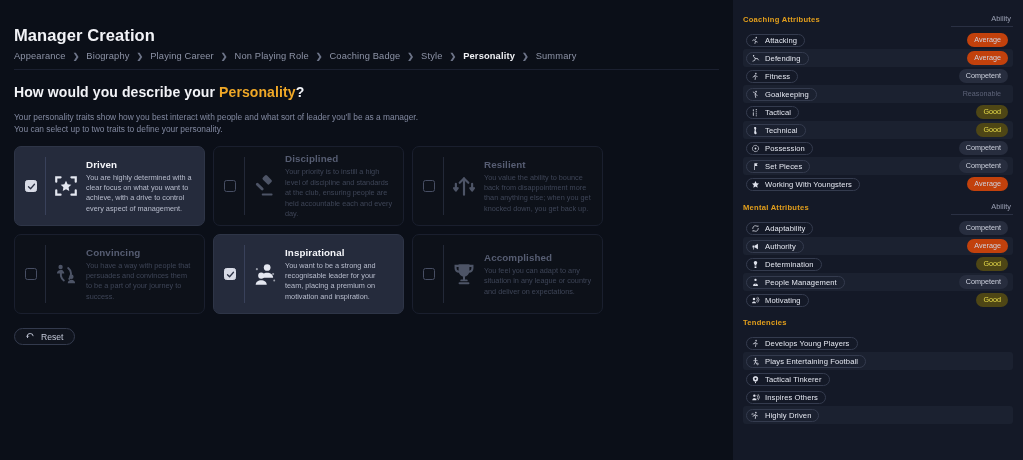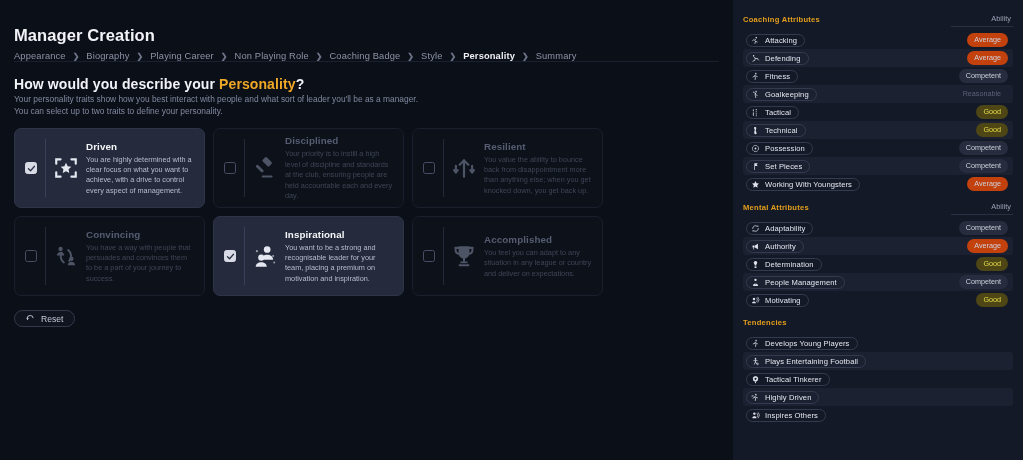--- a/index.html
+++ b/index.html
@@ -23,40 +23,41 @@
     font-size: 16.5px;
     font-weight: bold;
     letter-spacing: .1px;
     margin: 18px 0 6px 0;
   }
   .breadcrumb {
     display: flex; align-items: center;
     gap: 6px;
     font-size: 9.3px;
     color: #8d93a6;
+    padding-bottom: 8px;
     border-bottom: 1px solid #1b2030;
     white-space: nowrap;
   }
   .crumb { letter-spacing: .15px; }
   .crumb.active { color: #f0f1f5; font-weight: bold; }
   .crumb-sep {
     color: #6d7488; font-size: 8px; font-weight: bold;
     padding: 0 1px;
   }
 
   .q-title {
     margin-top: 14px;
     font-size: 14px;
     font-weight: bold;
     color: #f2f3f7;
     letter-spacing: .1px;
   }
   .q-title .hl { color: #f0a827; }
   .q-sub {
-    margin-top: 1px;
+    margin-top: 11px;
     font-size: 8.4px;
     line-height: 1.45;
     color: #8289a0;
   }
 
   
   .trait-grid {
     margin-top: 11px;
     display: grid;
     grid-template-columns: repeat(3, 191px);
@@ -622,51 +623,51 @@
             <span class="attr-ico">
               <svg viewBox="0 0 24 24" width="100%" height="100%">
                 <path fill="currentColor" d="M12 2.4l1.7 1.5 2.2-.5.8 2.1 2.1.9-.6 2.2 1.4 1.7-1.4 1.8.6 2.2-2.1.8-.8 2.2-2.2-.6L12 18.2l-1.7-1.5-2.2.6-.8-2.2-2.1-.8.6-2.2L4.4 10.3l1.4-1.7-.6-2.2 2.1-.9.8-2.1 2.2.5z"></path>
                 <circle cx="12" cy="10.3" r="2.8" fill="#141927"></circle>
                 <rect x="10.6" y="17.5" width="2.8" height="4.2" rx="1.1" fill="currentColor"></rect>
               </svg>
             </span>
             <span class="attr-name">Tactical Tinkerer</span>
           </span>
         </div>
+        <div class="tend-row">
+          <span class="attr-left">
+            <span class="attr-ico">
+              <svg viewBox="0 0 24 24" width="100%" height="100%">
+                <g fill="currentColor">
+                  <circle cx="9" cy="7" r="3.2"></circle>
+                  <path d="M3.6 19c0-3.2 2.5-5 5.4-5s5.4 1.8 5.4 5z"></path>
+                </g>
+                <g fill="none" stroke="currentColor" stroke-width="1.8" stroke-linecap="round">
+                  <path d="M16.5 6.5a7 7 0 0 1 0 9.5"></path>
+                  <path d="M19.6 4a10.5 10.5 0 0 1 0 14.5"></path>
+                </g>
+              </svg>
+            </span>
+            <span class="attr-name">Inspires Others</span>
+          </span>
+        </div>
         <div class="tend-row alt">
           <span class="attr-left">
             <span class="attr-ico">
               <svg viewBox="0 0 24 24" width="100%" height="100%">
                 <circle cx="13" cy="3.8" r="2" fill="currentColor"></circle>
                 <g fill="none" stroke="currentColor" stroke-width="2.1" stroke-linecap="round">
                   <path d="M12.5 7.5L9.5 11.5l3 2.8-1 5.7"></path>
                   <path d="M12.5 11.5l4.5 1.2"></path>
                   <path d="M9.5 11.5L5.5 13.8"></path>
                 </g>
                 <g fill="none" stroke="currentColor" stroke-width="1.5" stroke-linecap="round" opacity=".85">
                   <path d="M3 6.5h3M2 9.5h3.5"></path>
                 </g>
               </svg>
             </span>
             <span class="attr-name">Highly Driven</span>
           </span>
         </div>
-        <div class="tend-row">
-          <span class="attr-left">
-            <span class="attr-ico">
-              <svg viewBox="0 0 24 24" width="100%" height="100%">
-                <g fill="currentColor">
-                  <circle cx="9" cy="7" r="3.2"></circle>
-                  <path d="M3.6 19c0-3.2 2.5-5 5.4-5s5.4 1.8 5.4 5z"></path>
-                </g>
-                <g fill="none" stroke="currentColor" stroke-width="1.8" stroke-linecap="round">
-                  <path d="M16.5 6.5a7 7 0 0 1 0 9.5"></path>
-                  <path d="M19.6 4a10.5 10.5 0 0 1 0 14.5"></path>
-                </g>
-              </svg>
-            </span>
-            <span class="attr-name">Inspires Others</span>
-          </span>
-        </div>
       </div>
     </div>
 
 </div>
 
 </body></html>

